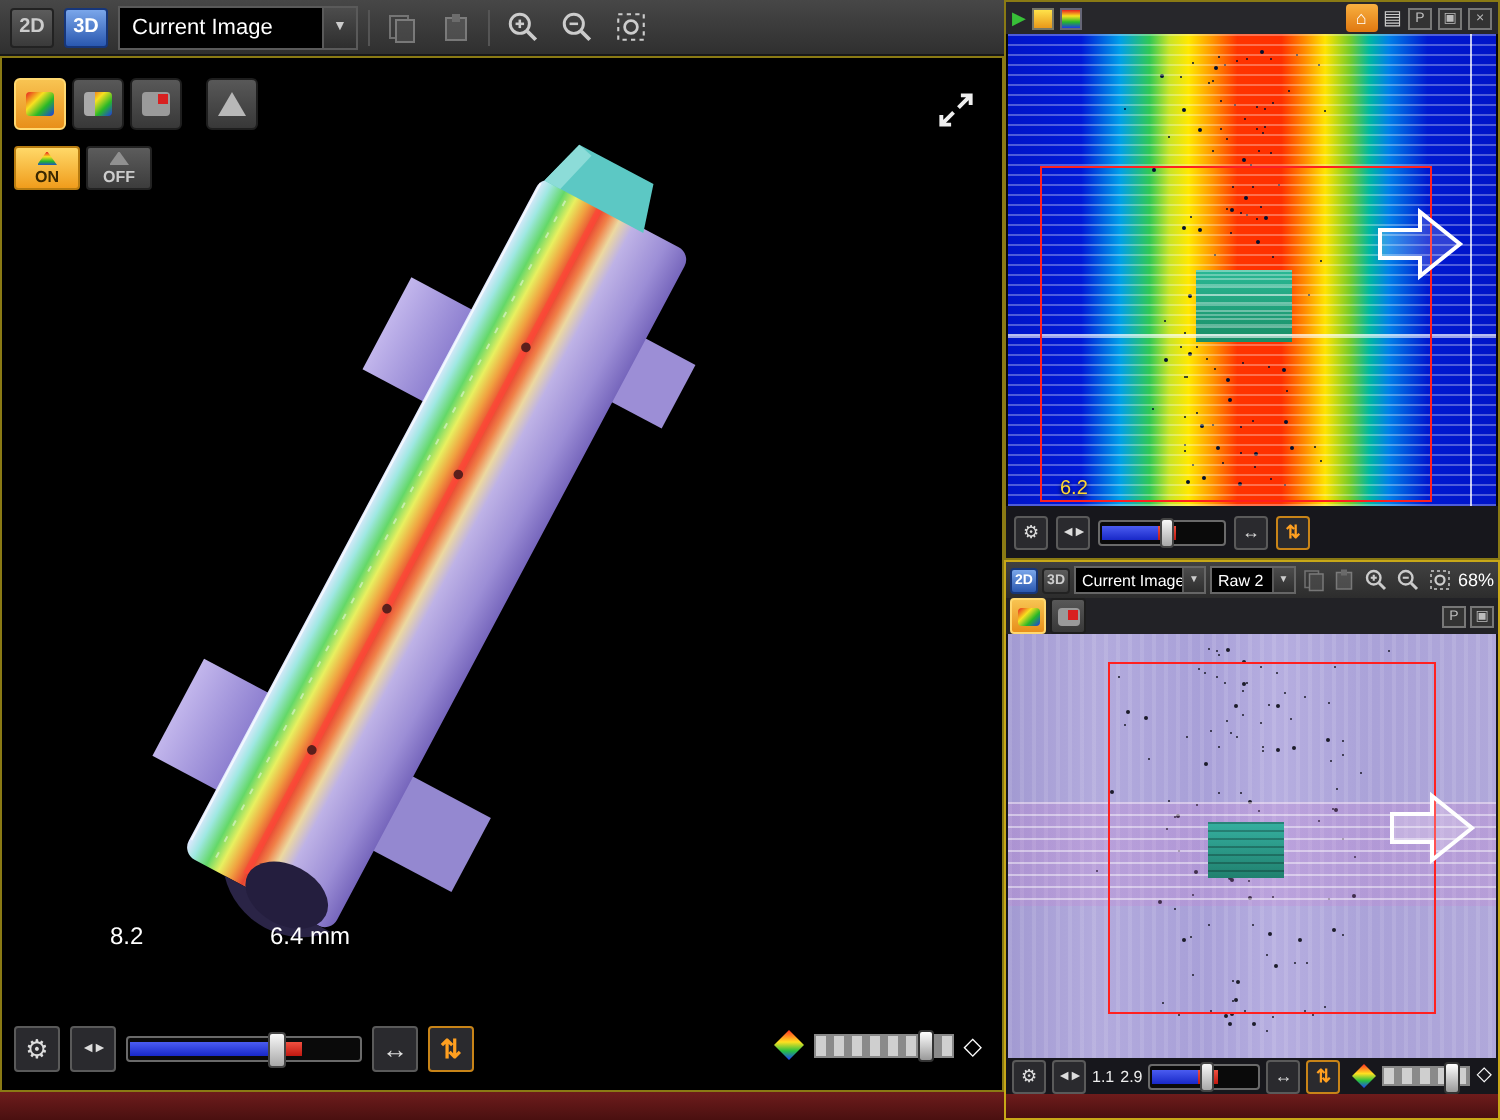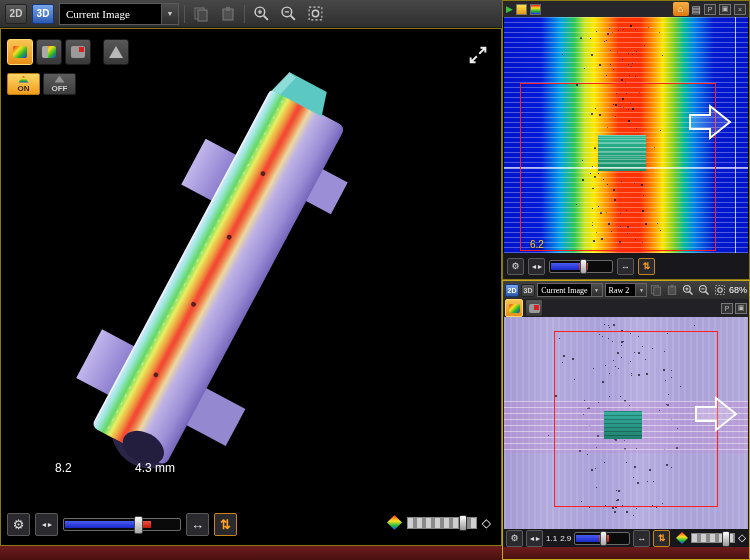--- a/index.html
+++ b/index.html
@@ -10,21 +10,21 @@
 
   
   .main-toolbar { position:absolute; left:0; top:0; width:502px; height:28px;
     background:linear-gradient(#474747,#2f2f2f); border-bottom:1px solid #181818;
     display:flex; align-items:center; gap:5px; padding:0 5px; z-index:5; }
   .modebtn { width:22px; height:20px; font-size:10px; font-weight:bold; color:#ccc;
     background:linear-gradient(#5c5c5c,#3a3a3a); border:1px solid #222; border-radius:2px;
     display:flex; align-items:center; justify-content:center; }
   .modebtn.active { background:linear-gradient(#7aa6ea,#2a58b0); color:#fff; border-color:#16367a; }
   .modebtn.sm { width:15px; height:13px; font-size:7px; }
-  .dropdown { height:22px; background:#000; border:1px solid #5a5a5a; display:flex; align-items:center;font-family:Liberation Serif, serif; }
+  .dropdown { height:22px; background:#000; border:1px solid #5a5a5a; display:flex; align-items:center; }
   .dropdown.w118 { width:120px; }
   .dd-label { flex:1; padding:0 6px; font-size:11px; color:#fff; white-space:nowrap; overflow:hidden; }
   .dd-arrow { width:17px; align-self:stretch; background:linear-gradient(#4c4c4c,#2e2e2e);
     border-left:1px solid #5a5a5a; color:#ccc; font-size:7px; display:flex; align-items:center; justify-content:center; }
   .dropdown.sm { height:14px; border-color:#666; }
   .dropdown.sm .dd-label { font-size:8px; padding:0 3px; }
   .dropdown.sm .dd-arrow { width:11px; font-size:5px; }
   .iconbtn { width:22px; height:22px; background:transparent; border:none;
     display:flex; align-items:center; justify-content:center; }
   .iconbtn.sm { width:15px; height:15px; }
@@ -266,21 +266,21 @@
         <circle cx="226" cy="-9" r="2.4" fill="#401818" opacity=".85"></circle>
         <circle cx="298" cy="-9" r="2.4" fill="#401818" opacity=".85"></circle>
         <path d="M-6,-18 a40,40 0 0,0 0,60 z" fill="#2a2446"></path>
         <ellipse cx="0" cy="14" rx="15" ry="22" fill="#241e3e"></ellipse>
         <polygon points="376,-40 400,-33 400,9 376,16" fill="#5cc8c4"></polygon>
         <polygon points="376,-40 400,-33 398,-25 376,-31" fill="#8cdcd8"></polygon>
       </g>
     </svg>
 
     <span class="readout" style="left:54px; top:432px;">8.2</span>
-    <span class="readout" style="left:134px; top:432px;">4.3 mm</span>
+    <span class="readout" style="left:134px; top:432px;">6.4 mm</span>
 
     <div class="ctrl-row view-controls">
       <button class="sqbtn">
         <span>⚙</span>
       </button>
       <button class="sqbtn">
         <span class="arrpair">◄►</span>
       </button>
       <div class="hslider w118">
         <div class="fill" style="width:62%"></div>

